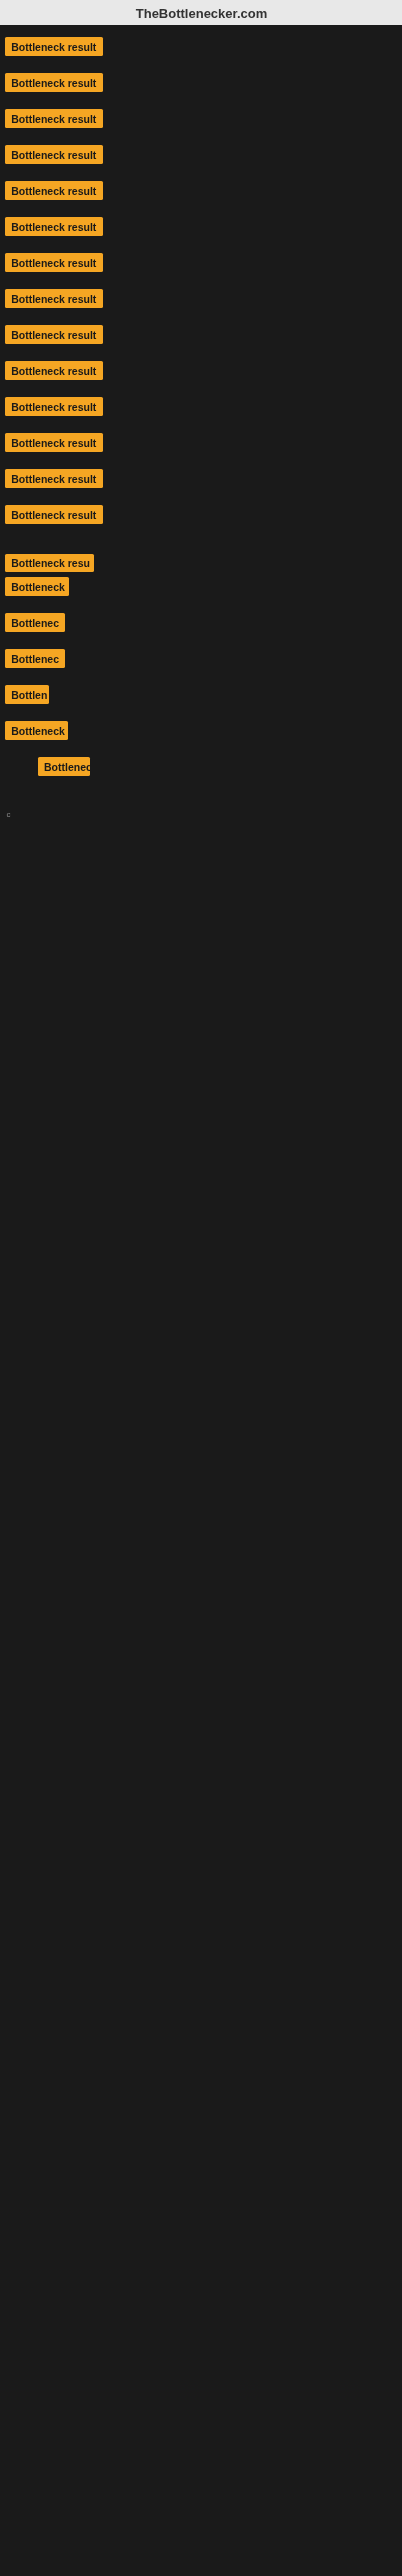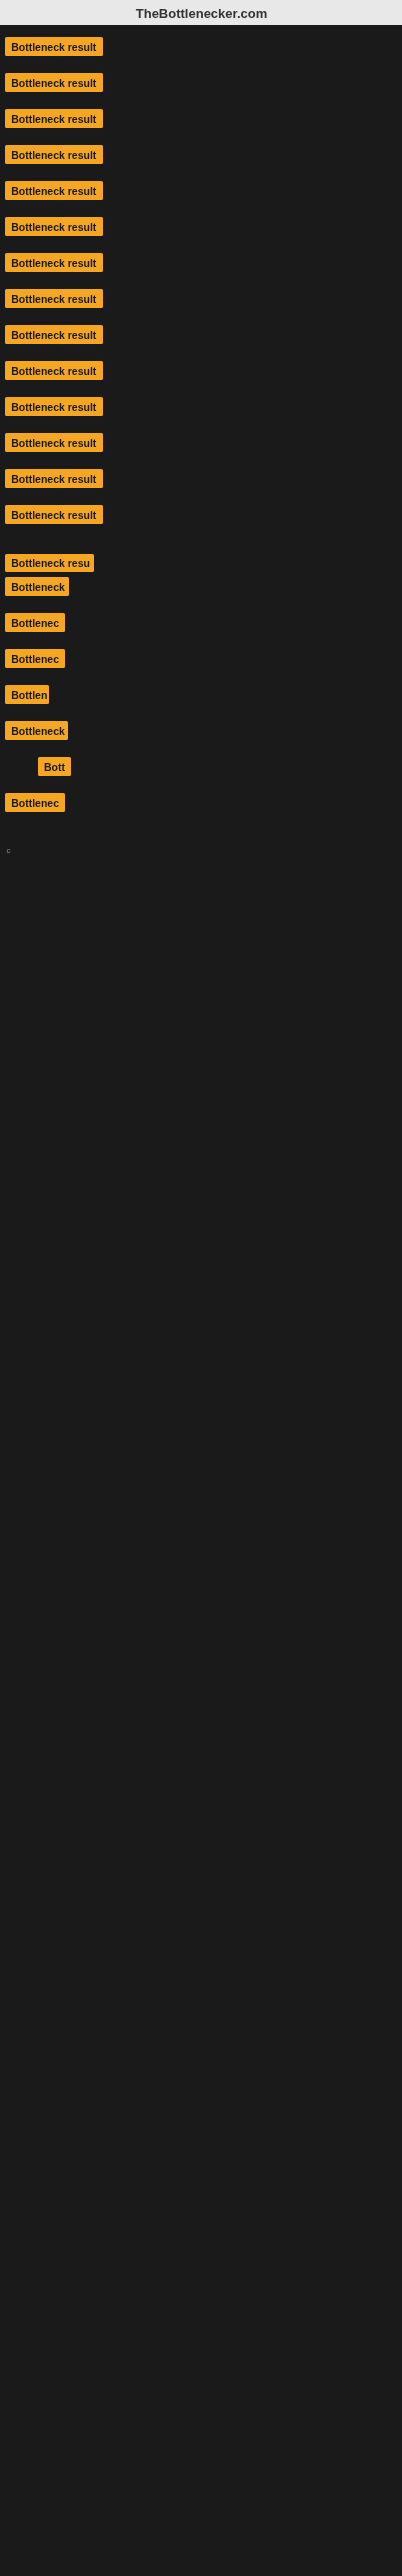--- a/index.html
+++ b/index.html
@@ -160,23 +160,20 @@
     <div class="row">
       <div class="bottleneck-item">Bottlenec</div>
     </div>
     <div class="row">
       <div class="bottleneck-item">Bottlen</div>
     </div>
     <div class="row">
       <div class="bottleneck-item">Bottleneck</div>
     </div>
     <div class="row">
-      <div class="bottleneck-item">Bott</div>
-    </div>
-    <div class="row">
       <div class="bottleneck-item">Bottlenec</div>
     </div>
   </div>
 
 <div class="spacer-section">
   <div style="padding: 8px 3.2px;">
     <span class="small-label">c</span>
   </div>
 </div>
 

